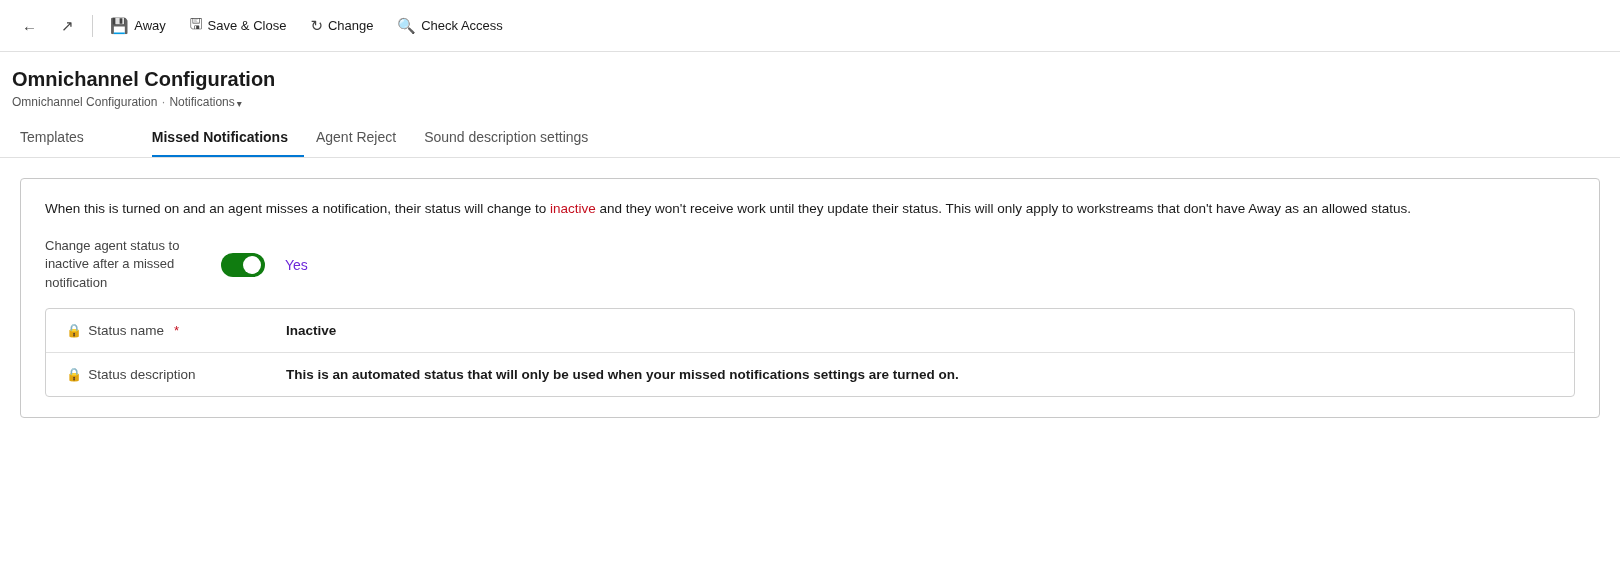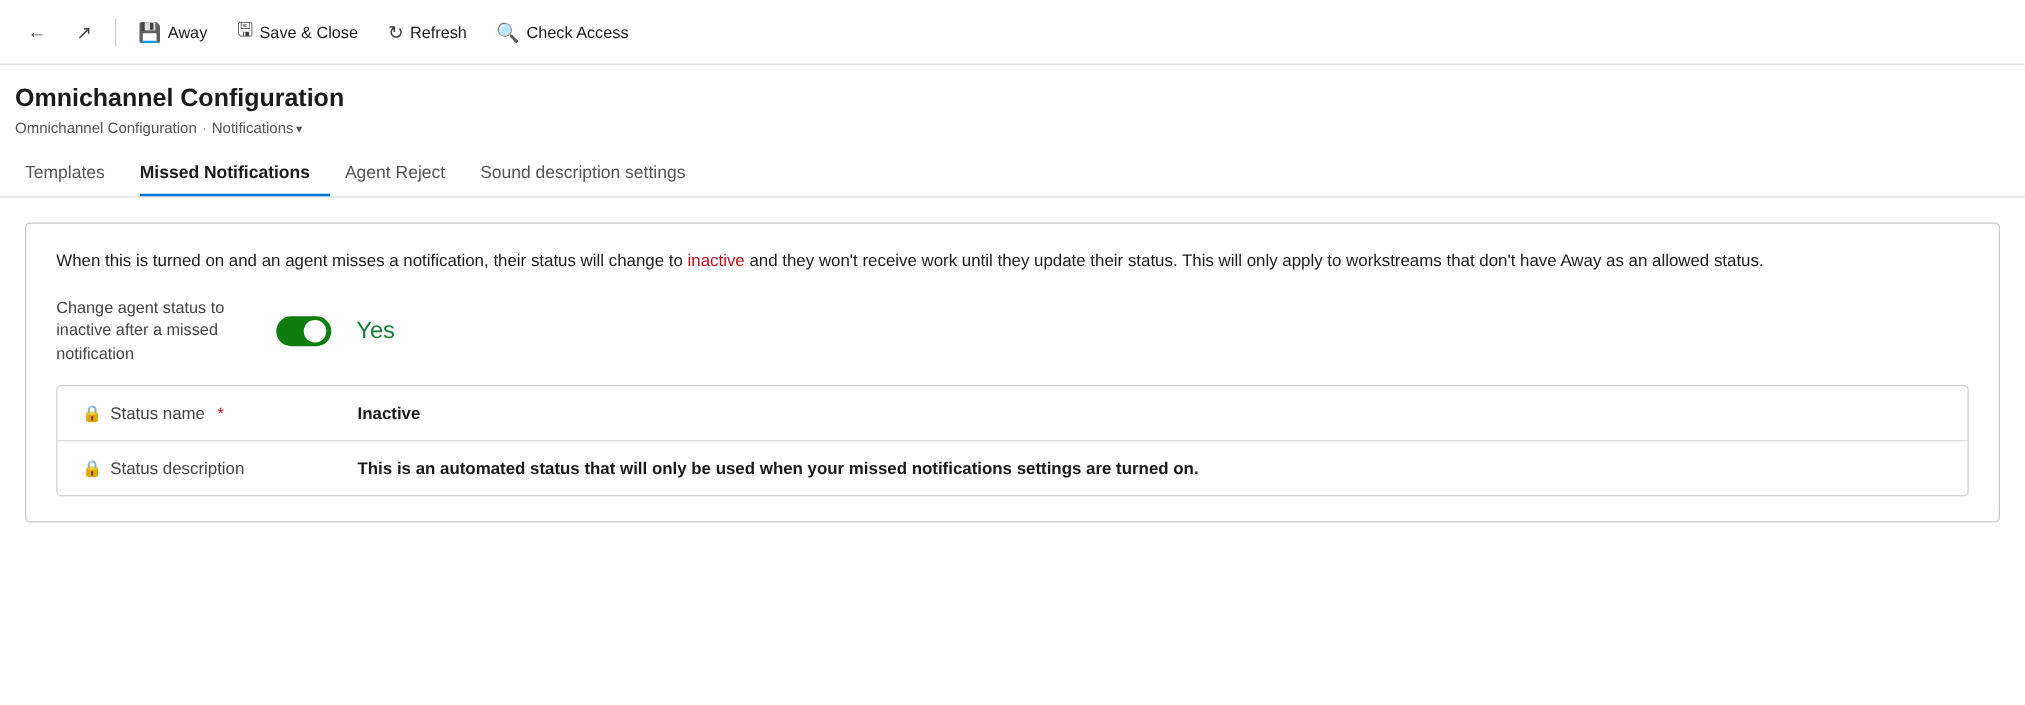--- a/index.html
+++ b/index.html
@@ -41,21 +41,21 @@
     .tabs { display: flex; align-items: flex-end; padding: 0 20px; margin-top: 12px; border-bottom: 1px solid #e0e0e0; }
     .tab {
       padding: 8px 16px 10px 0;
       margin-right: 12px;
       cursor: pointer;
       font-size: 14px;
       color: #555;
       border-bottom: 2px solid transparent;
       white-space: nowrap;
     }
-    .tab.active { color: #1a1a1a; font-weight: 600; border-bottom: 2px solid #0078d4; }
+    .tab.active { color: #1a1a1a; font-weight: 600; border-bottom: 2px solid #0078d4; margin-left: 40px; }
 
     
     .main-content { padding: 20px 20px; }
 
     
     .info-box {
       border: 1px solid #c8c8c8;
       border-radius: 4px;
       padding: 20px 24px;
       margin-bottom: 16px;
@@ -84,21 +84,21 @@
     .toggle-thumb {
       position: absolute;
       top: 3px;
       left: 22px;
       width: 18px;
       height: 18px;
       background: #fff;
       border-radius: 50%;
       transition: left 0.2s;
     }
-    .toggle-yes { font-size: 19px; color: #15803d; margin-left: 4px; }
+    .toggle-yes { font-size: 14px; color: #6d28d9; margin-left: 4px; }
 
     
     .status-table {
       border: 1px solid #d0d0d0;
       border-radius: 4px;
       margin-top: 16px;
       overflow: hidden;
     }
     .status-row {
       display: flex;
@@ -136,21 +136,21 @@
   <button class="toolbar-btn">
     <span class="icon">💾</span>
     <span>Away</span>
   </button>
   <button class="toolbar-btn">
     <span class="icon">🖫</span>
     <span>Save &amp; Close</span>
   </button>
   <button class="toolbar-btn">
     <span class="icon">↻</span>
-    <span>Refresh</span>
+    <span>Change</span>
   </button>
   <button class="toolbar-btn">
     <span class="icon">🔍</span>
     <span>Check Access</span>
   </button>
 </div>
 
 <div class="page-header">
   <h1 class="page-title">Omnichannel Configuration</h1>
   <div class="breadcrumb">

